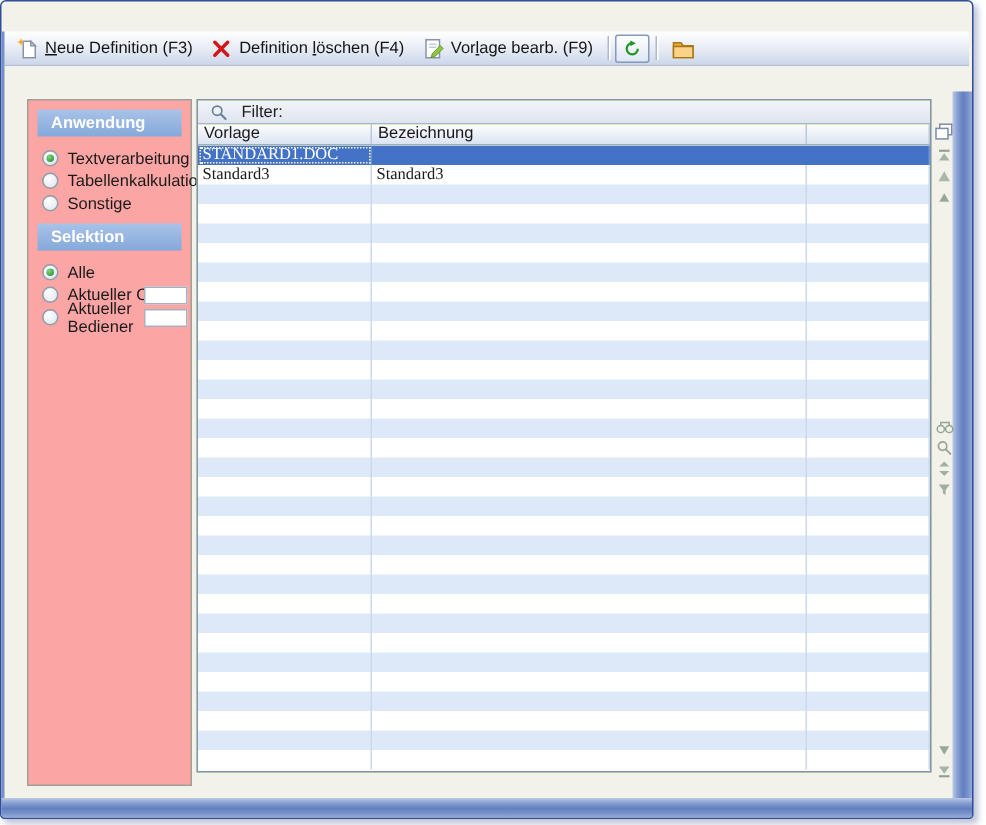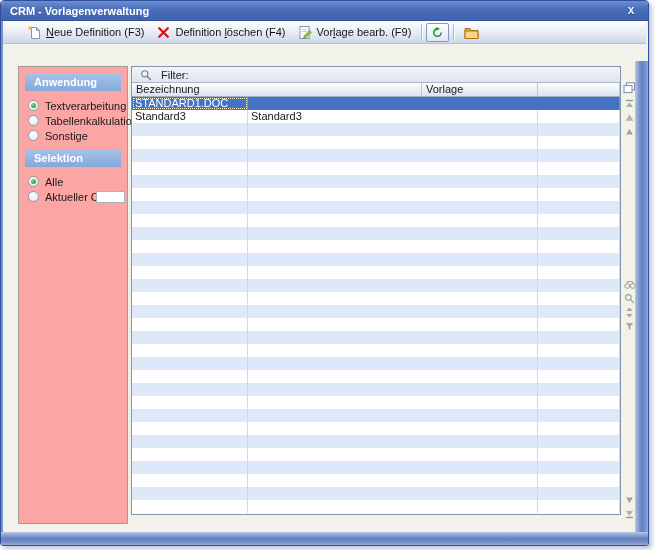--- a/index.html
+++ b/index.html
@@ -29,21 +29,21 @@
   .close-btn {
     position:absolute; right:9px; top:1px; width:16px; height:17px;
     color:#e9efff; font-weight:bold; font-size:12px; text-align:center; line-height:17px;
     cursor:default; text-shadow:0 1px 1px rgba(20,40,90,.6);
   }
   
   .toolbar {
     position:absolute; left:2px; right:2px; top:20px; height:23px;
     background:linear-gradient(#ffffff,#e3e9f3 60%,#ccd7ea);
     border-bottom:1px solid #b4c0d6;
-    display:flex; align-items:center; padding-left:18px;text-align:right;
+    display:flex; align-items:center; padding-left:2px;text-align:right;
   }
   .toolbar-btn {
     display:flex; align-items:center; gap:4px; height:19px;
     padding:0 5px; border:1px solid transparent; border-radius:2px;
     color:#141414; white-space:nowrap; cursor:default;
   }
   .toolbar-btn.boxed {
     border:1px solid #8598bd; background:linear-gradient(#ffffff,#dfe7f4);
     padding:0 3px;
   }
@@ -103,41 +103,37 @@
   .header-row {
     height:14px; flex:0 0 14px; display:flex;
     background:linear-gradient(#fdfdfe,#dbe3f2);
     border-bottom:1px solid #9fadc6; color:#181818;
   }
   .hcell { line-height:13px; padding-left:4px; border-right:1px solid #bcc7da; overflow:hidden; white-space:nowrap; }
   .c1 { width:116px; flex:0 0 116px; }
   .c2 { width:290px; flex:0 0 290px; }
   .c3 { flex:1 1 auto; }
   .gbody { flex:1 1 auto; overflow:hidden; background:#fff; }
-  .grow { height:13px; display:flex; }
+  .grow { height:13px; display:flex;font-family:Liberation Serif, serif; }
   .grow.stripe { background:#dde9f9; }
   .grow.selected { background:#4472c5; color:#fff; }
   .cell { line-height:13px; padding-left:3px; border-right:1px solid #ccd8ec; overflow:hidden; white-space:nowrap; }
   .grow.selected .cell { border-right-color:#6f93d4; }
   .grow.selected .cell.c1 { outline:1px dotted #fdf6cf; outline-offset:-2px; }
   
   .rstrip { position:absolute; left:621px; top:65px; width:15px; height:456px; }
   .rico { position:absolute; left:1px; width:13px; height:13px; display:flex; align-items:center; justify-content:center; }
   
   .fico { display:inline-flex; width:12px; height:12px; }
 </style>
 </head>
 <body>
 
 <div class="window">
 
-  <div class="titlebar">
-    <span>CRM - Vorlagenverwaltung</span>
-    <span class="close-btn">x</span>
-  </div>
 
   <div class="toolbar" id="toolbar">
       <div class="toolbar-btn">
         <span class="tb-icon">
           <svg width="15" height="15" viewBox="0 0 15 15">
             <path d="M4.5 2.5h5l3 3v8h-8z" fill="#fff" stroke="#8a93a8"></path>
             <path d="M9.5 2.5l3 3h-3z" fill="#dde3ee" stroke="#8a93a8"></path>
             <path d="M3 0.5l.7 1.8L5.5 3l-1.8.7L3 5.5l-.7-1.8L.5 3l1.8-.7z" fill="#f5a623"></path>
           </svg>
         </span>
@@ -211,36 +207,41 @@
           <span class="radio">
             <span class="dot"></span>
           </span>
           <span>Alle</span>
         </div>
         <div class="opt">
           <span class="radio"></span>
           <span>Aktueller Ordner</span>
           <input class="opt-input" style="">
         </div>
+        <div class="opt">
+          <span class="radio"></span>
+          <span>Aktueller Bediener</span>
+          <input class="opt-input" style="">
+        </div>
       </div>
     </div>
 
   <div class="grid">
     <div class="filter-bar">
       <span class="fico" id="filter-icon">
           <svg width="12" height="12" viewBox="0 0 12 12">
             <circle cx="4.8" cy="4.8" r="3.1" fill="#eef2f8" stroke="#6b7d99" stroke-width="1.1"></circle>
             <line x1="7.2" y1="7.2" x2="10.4" y2="10.4" stroke="#6b7d99" stroke-width="1.4" stroke-linecap="round"></line>
           </svg>
         </span>
       <span>Filter:</span>
     </div>
     <div class="header-row" id="gheader">
+        <div class="hcell c1">Vorlage</div>
         <div class="hcell c2">Bezeichnung</div>
-        <div class="hcell c1">Vorlage</div>
         <div class="hcell c3"></div>
       </div>
     <div class="gbody" id="gbody">
         <div class="grow selected">
           <div class="cell c1">STANDARD1.DOC</div>
           <div class="cell c3"></div>
         </div>
         <div class="grow">
           <div class="cell c1">Standard3</div>
           <div class="cell c2">Standard3</div>

